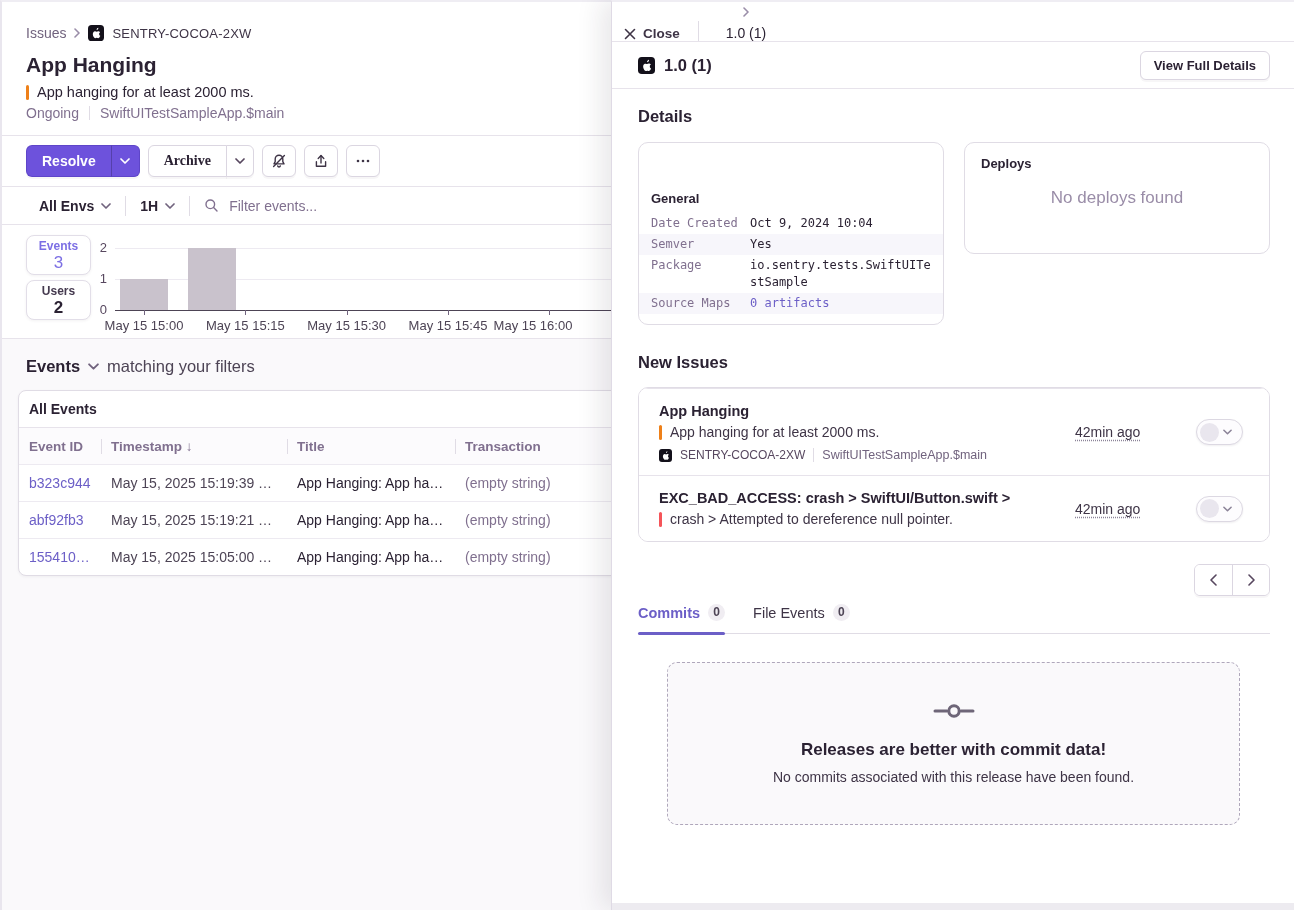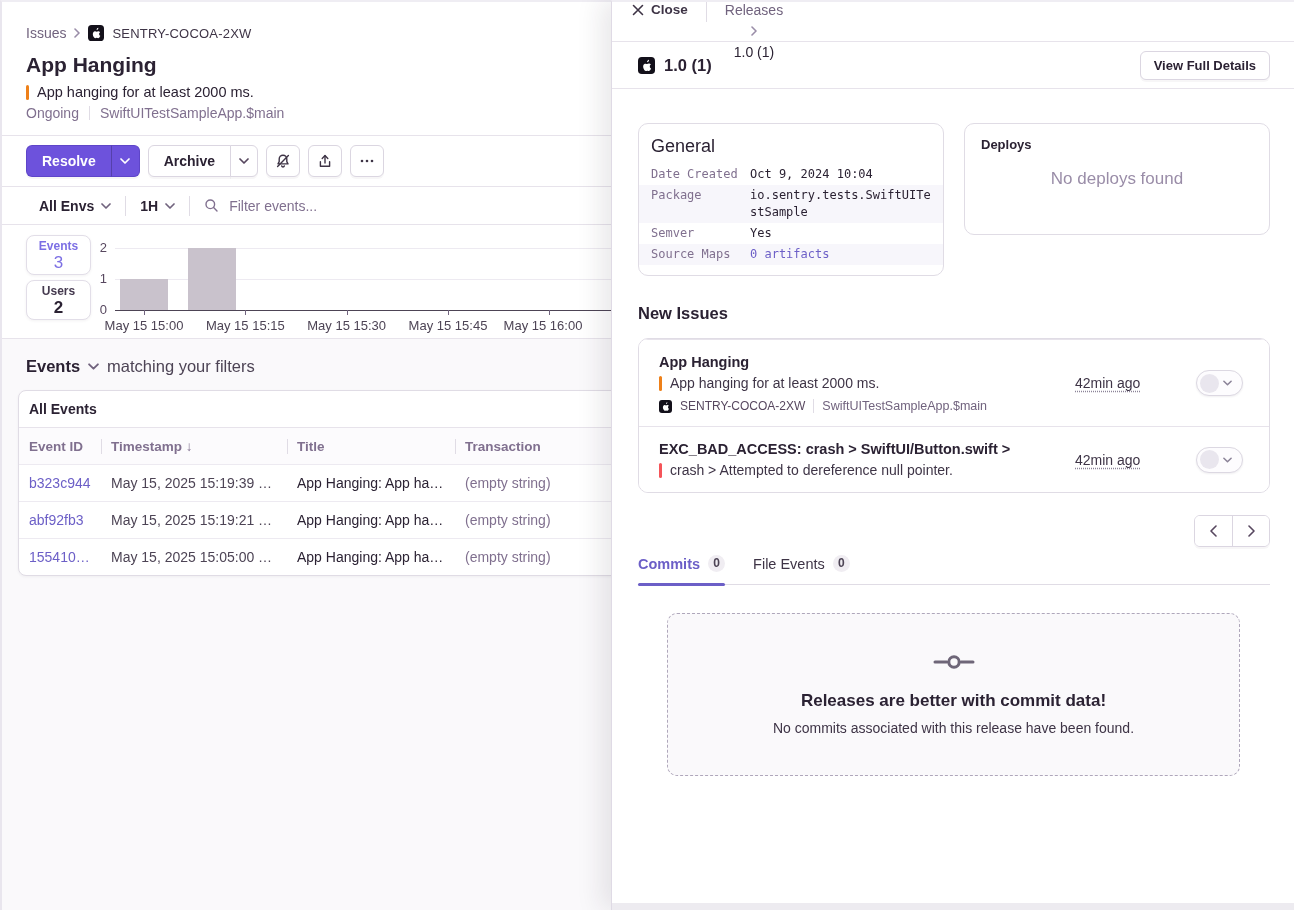--- a/index.html
+++ b/index.html
@@ -19,21 +19,21 @@
   .vsep { width:1px; height:14px; background:#E0DCE5; }
 
   .divider { border:none; border-top:1px solid #E7E3EB; margin-top:14px; }
 
   .toolbar { display:flex; align-items:center; gap:8px; padding:9px 24px; border-bottom:1px solid #E7E3EB; }
   .btn-split { display:flex; }
   .btn { height:32px; display:inline-flex; align-items:center; justify-content:center; font-size:14px; font-weight:700; border-radius:6px; cursor:pointer; box-shadow:0 2px 0 rgba(43,34,51,.04); }
   .btn-primary { background:#6D52DC; color:#fff; border:1px solid #5E45C9; }
   .btn-primary.main-part { border-radius:6px 0 0 6px; padding:0 15px; border-right:1px solid rgba(0,0,0,.22); }
   .btn-primary.dd-part { border-radius:0 6px 6px 0; width:28px; border-left:none; }
-  .btn-default { background:#fff; color:#2B2233; border:1px solid #DBD6E1; }
+  .btn-default { background:#fff; color:#2B2233; border:1px solid #DBD6E1;font-family:Liberation Serif, serif; }
   .btn-default.main-part { border-radius:6px 0 0 6px; padding:0 15px; }
   .btn-default.dd-part { border-radius:0 6px 6px 0; width:28px; border-left:1px solid #DBD6E1; margin-left:-1px; }
   .btn-icon { width:34px; height:32px; background:#fff; border:1px solid #DBD6E1; border-radius:6px; display:inline-flex; align-items:center; justify-content:center; box-shadow:0 2px 0 rgba(43,34,51,.04); cursor:pointer; }
 
   .filterbar { display:flex; align-items:center; gap:14px; padding:0 16px 0 37px; height:38px; border-bottom:1px solid #E7E3EB; }
   .filter-trigger { display:flex; align-items:center; gap:7px; font-size:14px; font-weight:700; color:#2B2233; cursor:pointer; }
   .filter-sep { width:1px; height:20px; background:#E0DCE5; }
   .filter-search { display:flex; align-items:center; gap:10px; flex:1; }
   .filter-search input { border:none; outline:none; font-size:14px; color:#2B2233; flex:1; font-family:inherit; background:transparent; }
   .filter-search input::placeholder { color:#80708F; }
@@ -68,35 +68,35 @@
   .etable-head > div:nth-child(n+2) { background:linear-gradient(#E0DCE5,#E0DCE5) left center/1px 18px no-repeat; }
   .etable-row { height:37px; border-top:1px solid #EDEAF1; font-size:14px; }
   .etable-row > div { padding-left:10px; overflow:hidden; white-space:nowrap; text-overflow:ellipsis; padding-right:10px; }
   .ev-id { color:#6C5FC7; cursor:pointer; }
   .ev-ts { color:#4D4455; }
   .ev-title { color:#2B2233; }
   .ev-tx span { display:inline-block; max-width:88px; overflow:hidden; white-space:nowrap; text-overflow:ellipsis; color:#80708F; vertical-align:bottom; }
 
   
   .drawer { position:absolute; top:0; left:611px; width:683px; height:910px; background:#fff; border-left:1px solid #DFDAE5; box-shadow:-10px 0 24px rgba(43,34,51,.10); z-index:10; border-top:2px solid #EFEDF3; }
-  .drawer-header { height:40px; display:flex; align-items:flex-start; padding:0 20px; border-bottom:1px solid #E7E3EB; }
+  .drawer-header { height:40px; display:flex; align-items:flex-end; padding:0 12px; border-bottom:1px solid #E7E3EB; }
   .close-btn { display:flex; align-items:center; gap:7px; font-size:13.5px; font-weight:700; color:#3E3446; cursor:pointer; }
   .dh-sep { width:1px; height:20px; background:#E0DCE5; margin:0 18px; }
   .dh-crumbs { display:flex; align-items:center; gap:8px; font-size:14px;flex-direction:column; }
   .dh-crumbs .parent { color:#71637E; cursor:pointer; }
   .dh-crumbs .current { color:#2B2233; }
   .release-row { height:47px; display:flex; align-items:center; gap:9px; padding:0 24px 0 26px; border-bottom:1px solid #E7E3EB; }
   .release-title { font-size:16.5px; font-weight:700; color:#2B2233; flex:1; }
   .btn-details { height:29px; padding:0 13px; background:#fff; border:1px solid #DBD6E1; border-radius:6px; font-size:13px; font-weight:700; color:#2B2233; box-shadow:0 2px 0 rgba(43,34,51,.04); cursor:pointer; display:inline-flex; align-items:center; }
 
   .drawer-body { padding:18px 24px 0 26px; }
   .h2 { font-size:16.5px; font-weight:700; color:#2B2233; }
   .cards-row { display:flex; gap:20px; margin-top:16px; }
   .kv-card { width:306px; border:1px solid #E0DCE5; border-radius:10px; padding:12px 0 10px 0; background:#fff; }
-  .kv-card .card-title { font-size:18px; font-weight:400; padding:0 12px 7px 12px; color:#2B2233; }
+  .kv-card .card-title { font-size:13px; font-weight:700; padding:0 12px 7px 12px; color:#2B2233;margin-top:36px; }
   .kv-row { display:grid; grid-template-columns:99px 1fr; padding:2px 12px; font-family:"DejaVu Sans Mono","Liberation Mono",monospace; font-size:12px; line-height:17px; }
   .kv-row:nth-child(odd) { background:#F7F6FB; }
   .kv-key { color:#80708F; }
   .kv-val { color:#2B2233; word-break:break-word; }
   .kv-val.u { text-decoration:underline dotted #8C8499; text-underline-offset:3px; cursor:pointer; }
   .kv-val.link { color:#6C5FC7; cursor:pointer; }
   .deploys-card { flex:1; border:1px solid #E0DCE5; border-radius:10px; height:112px; position:relative; background:#fff; }
   .deploys-card .card-title { position:absolute; top:13px; left:16px; font-size:13px; font-weight:700; color:#2B2233; }
   .deploys-empty { position:absolute; inset:0; display:flex; align-items:center; justify-content:center; color:#9A8DA8; font-size:17px; }
 
@@ -286,21 +286,21 @@
         <div class="baseline" style="top: 85px; left: 113px;"></div>
         <div class="x-tick" style="left: 142px; top: 85px;"></div>
         <div class="x-label" style="left: 82px; top: 93px;">May 15 15:00</div>
         <div class="x-tick" style="left: 243.33px; top: 85px;"></div>
         <div class="x-label" style="left: 183.33px; top: 93px;">May 15 15:15</div>
         <div class="x-tick" style="left: 344.66px; top: 85px;"></div>
         <div class="x-label" style="left: 284.66px; top: 93px;">May 15 15:30</div>
         <div class="x-tick" style="left: 445.99px; top: 85px;"></div>
         <div class="x-label" style="left: 385.99px; top: 93px;">May 15 15:45</div>
         <div class="x-tick" style="left: 547.32px; top: 85px;"></div>
-        <div class="x-label" style="left: 481px; top: 93px;">May 15 16:00</div>
+        <div class="x-label" style="left: 471px; top: 93px;">May 15 16:00</div>
         <div class="bar" style="left: 118px; width: 48px; top: 54px; height: 31px;"></div>
         <div class="bar" style="left: 185.553px; width: 48px; top: 23px; height: 62px;"></div>
       </div>
   </div>
 
   <div class="events-section">
     <div class="events-heading">
       <span class="bold">Events</span>
       <span class="icon" style="color:#71637E">
           <svg width="11" height="7" viewBox="0 0 10 6">
@@ -367,35 +367,36 @@
     <span class="icon">
         <svg width="17" height="17" viewBox="0 0 16 16">
           <use href="#apple-logo"></use>
         </svg>
       </span>
     <span class="release-title">1.0 (1)</span>
     <button class="btn-details">View Full Details</button>
   </div>
 
   <div class="drawer-body">
+    <div class="h2">Details</div>
 
     <div class="cards-row">
       <div class="kv-card">
         <div class="card-title">General</div>
         <div class="kv-row">
           <span class="kv-key">Date Created</span>
           <span class="kv-val">Oct 9, 2024 10:04</span>
         </div>
         <div class="kv-row">
+          <span class="kv-key">Semver</span>
+          <span class="kv-val">Yes</span>
+        </div>
+        <div class="kv-row">
           <span class="kv-key">Package</span>
           <span class="kv-val">io.sentry.tests.SwiftUITestSample</span>
-        </div>
-        <div class="kv-row">
-          <span class="kv-key">Semver</span>
-          <span class="kv-val">Yes</span>
         </div>
         <div class="kv-row">
           <span class="kv-key">Source Maps</span>
           <span class="kv-val link">0 artifacts</span>
         </div>
       </div>
 
       <div class="deploys-card">
         <div class="card-title">Deploys</div>
         <div class="deploys-empty">No deploys found</div>

